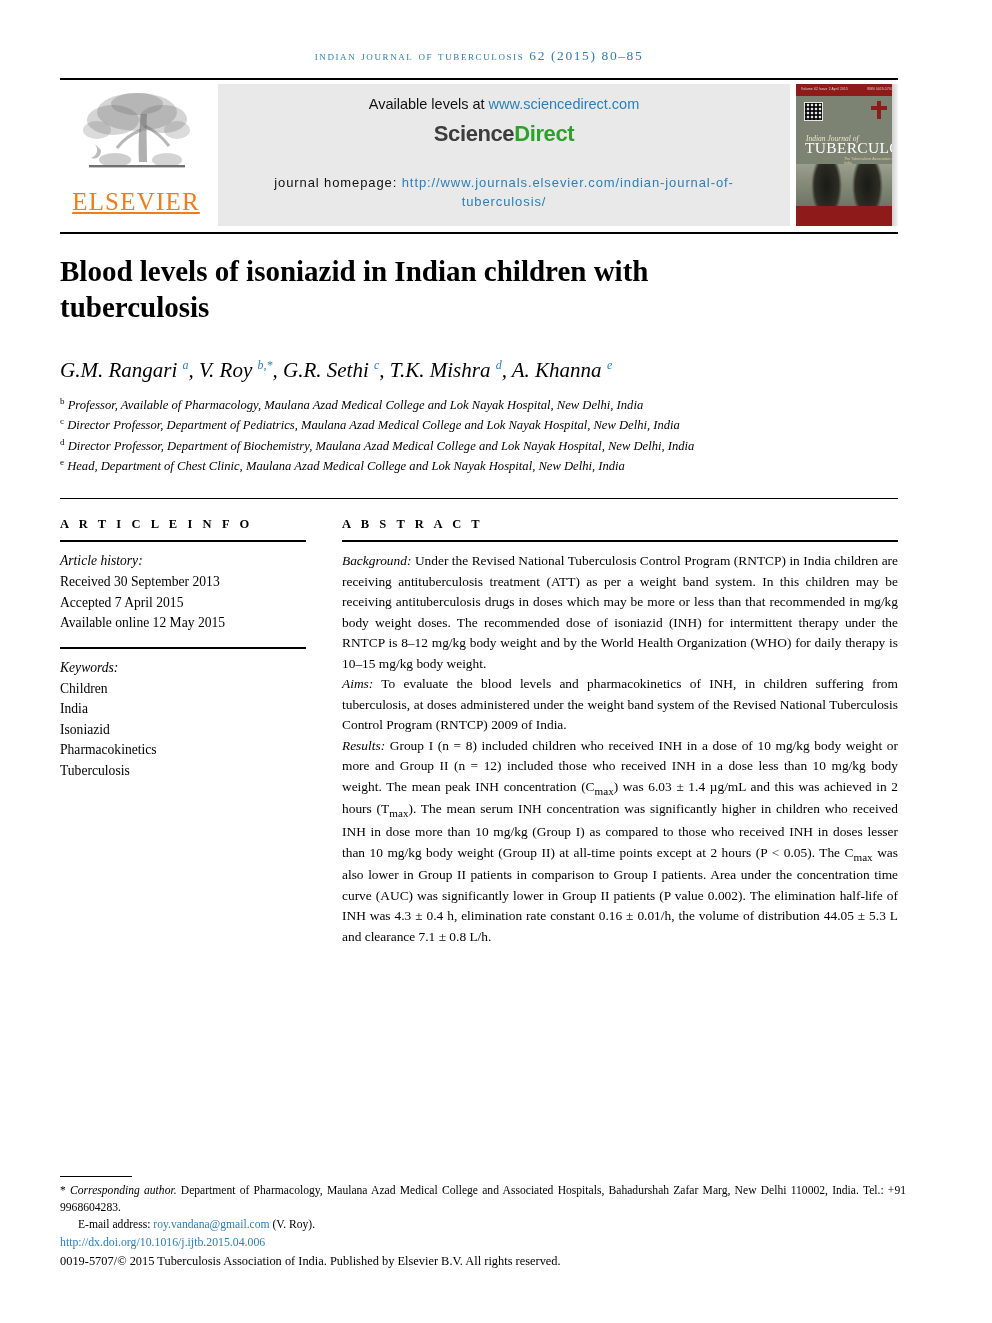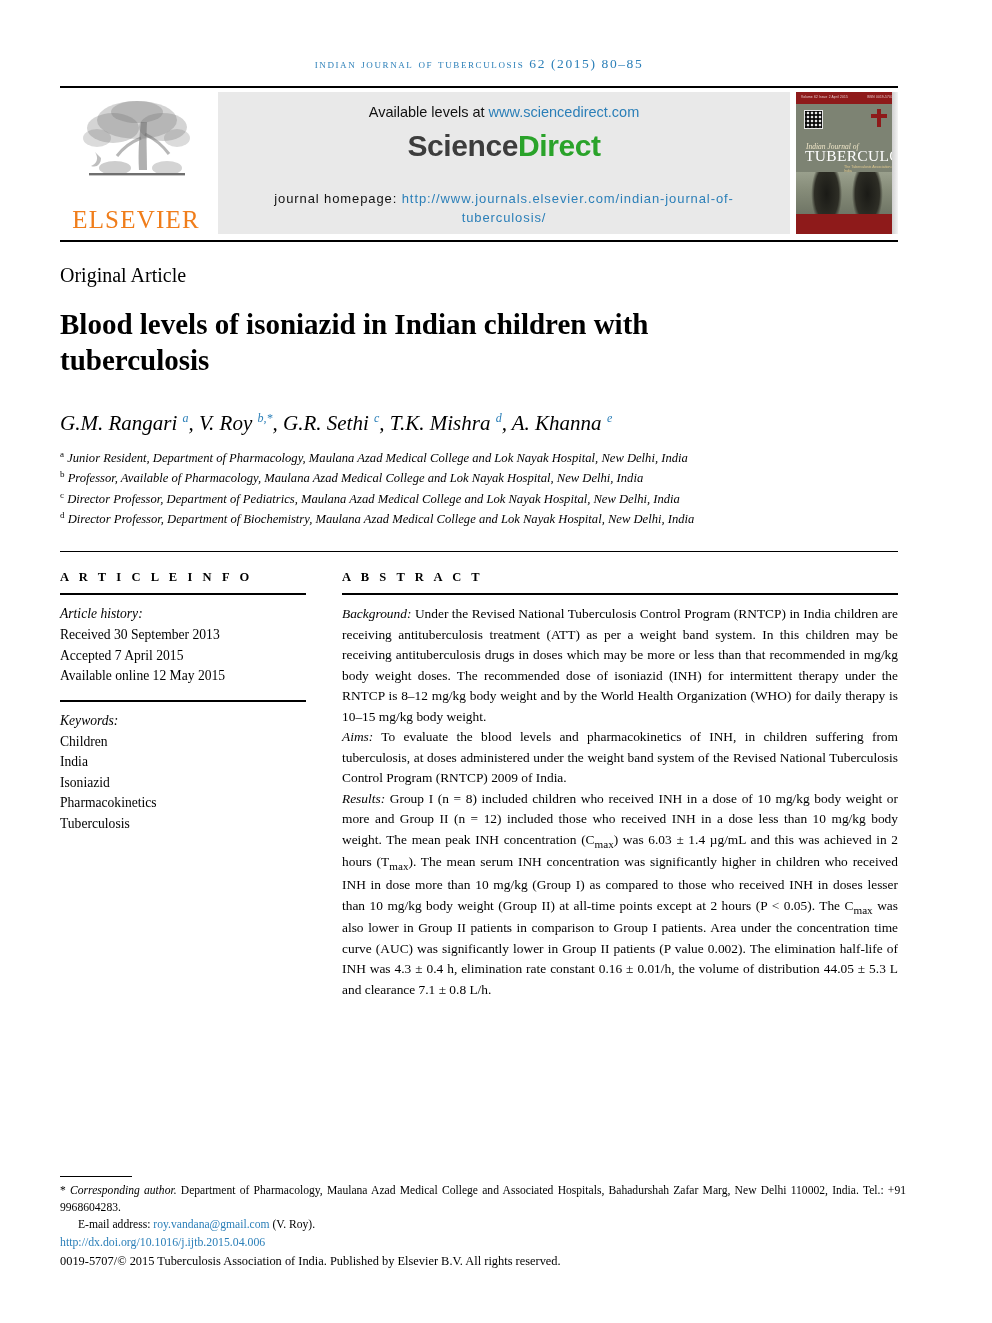--- a/index.html
+++ b/index.html
@@ -13,21 +13,21 @@
     font-family: "Liberation Serif", serif;
     color: #000000;
     position: relative;
     overflow: hidden;
   }
   .page {
     position: relative;
     width: 958px;
     height: 1323px;
     box-sizing: border-box;
-    padding: 8px 60px;
+    padding: 0 60px;
   }
 
   
   .running-head {
     text-align: center;
     color: #2b7fb8;
     font-family: "Liberation Serif", serif;
     font-size: 13.5px;
     letter-spacing: 1.6px;
     font-variant: small-caps;
@@ -55,21 +55,22 @@
     justify-content: flex-start;
     padding-top: 6px;
     box-sizing: border-box;
   }
   .tree-svg { display:block; }
   .elsevier-word {
     color: #f07d1a;
     font-family: "Liberation Serif", serif;
     font-size: 25px;
     letter-spacing: 1.2px;
-    margin-top: 12px;
+    margin-top: 2px;
+    text-decoration: underline;
   }
   .sd-banner {
     flex: 1 1 auto;
     background: #e9e9e9;
     margin: 4px 6px 6px 6px;
     display: flex;
     flex-direction: column;
     align-items: center;
     justify-content: flex-start;
     padding-top: 12px;
@@ -77,21 +78,21 @@
   }
   .sd-available {
     font-family: "Liberation Sans", sans-serif;
     font-size: 14.5px;
     color: #111;
   }
   .sd-available .link { color: #2b7fb8; }
   .sd-wordmark {
     font-family: "Liberation Sans", sans-serif;
     font-weight: bold;
-    font-size: 30px;
+    font-size: 22px;
     margin-top: 9px;
     letter-spacing: -0.4px;
   }
   .sd-wordmark .sci { color: #3d3d3d; }
   .sd-wordmark .direct { color: #2aa32a; }
   .sd-home {
     margin-top: 27px;
     font-family: "Liberation Sans", sans-serif;
     font-size: 13px;
     letter-spacing: 0.9px;
@@ -298,30 +299,29 @@
       <div class="cover-cross"></div>
       <div class="cover-title-it">Indian Journal of</div>
       <div class="cover-title-main">TUBERCULOSIS</div>
       <div class="cover-sub">The Tuberculosis Association of India</div>
       <div class="cover-band-bottom"></div>
       <div class="cover-spine"></div>
     </div>
   </div>
   <div class="rule-mast"></div>
 
-  <div class="kicker">Original Article</div>
   <h1 class="title">Blood levels of isoniazid in Indian children with tuberculosis</h1>
 
   <div class="authors">G.M. Rangari <sup>a</sup>, V. Roy <sup>b,*</sup>, G.R. Sethi <sup>c</sup>, T.K. Mishra <sup>d</sup>, A. Khanna <sup>e</sup></div>
 
   <div class="affils">
-    <p><sup>a</sup> <span>Junior Resident, Department of Pharmacology, Maulana Azad Medical College and Lok Nayak Hospital, New Delhi, India</span></p>
     <p><sup>b</sup> <span>Professor, Available of Pharmacology, Maulana Azad Medical College and Lok Nayak Hospital, New Delhi, India</span></p>
     <p><sup>c</sup> <span>Director Professor, Department of Pediatrics, Maulana Azad Medical College and Lok Nayak Hospital, New Delhi, India</span></p>
     <p><sup>d</sup> <span>Director Professor, Department of Biochemistry, Maulana Azad Medical College and Lok Nayak Hospital, New Delhi, India</span></p>
+    <p><sup>e</sup> <span>Head, Department of Chest Clinic, Maulana Azad Medical College and Lok Nayak Hospital, New Delhi, India</span></p>
   </div>
 
   <div class="rule-head"></div>
 
   <div class="cols">
 
     <div class="col-info">
       <div class="sec-label">A R T I C L E   I N F O</div>
       <div class="rule-sec"></div>
       <div class="info-block">

